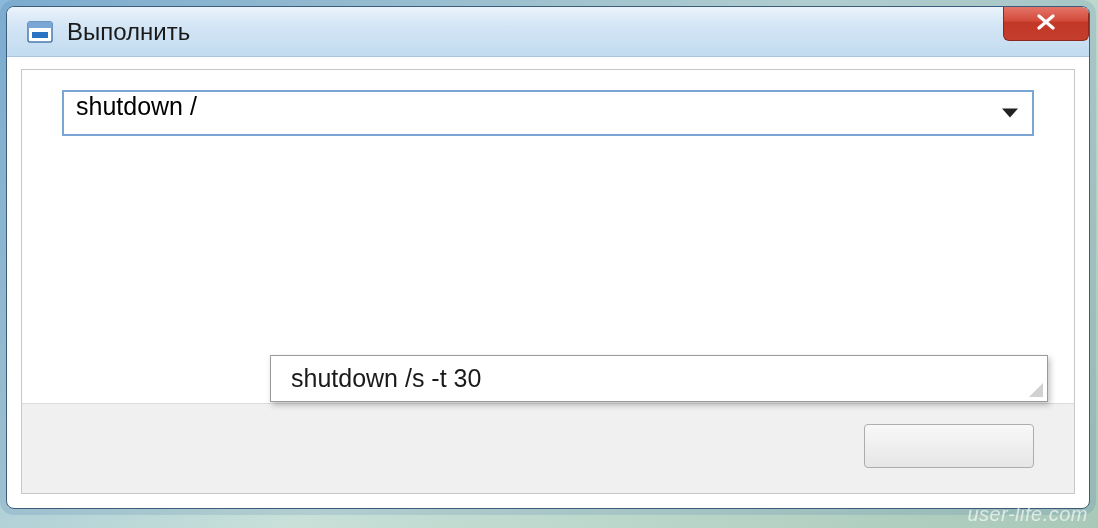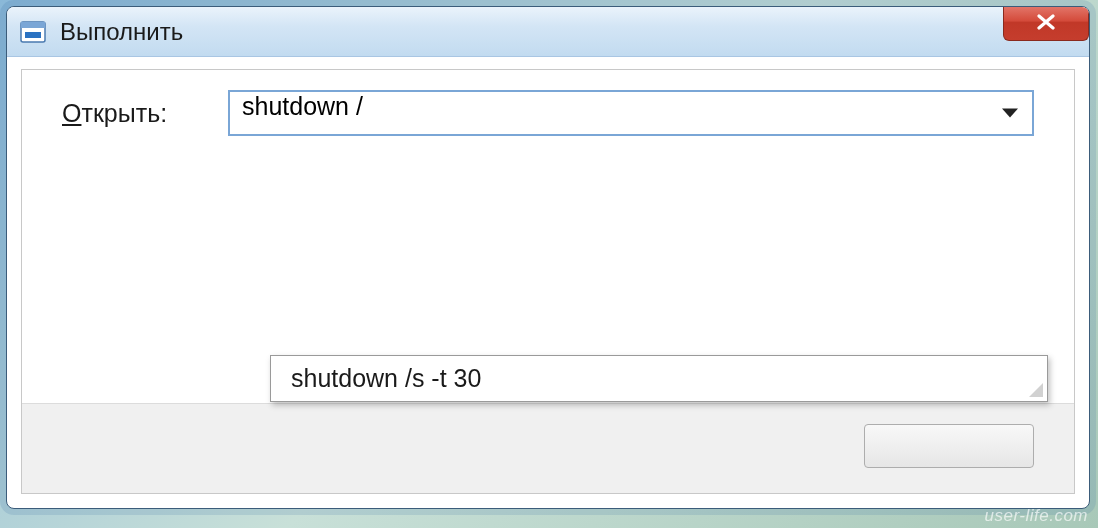--- a/index.html
+++ b/index.html
@@ -22,21 +22,21 @@
     border-radius: 8px;
     box-shadow: 0 0 0 6px rgba(50,100,160,0.15);
     overflow: hidden;
   }
   .titlebar {
     height: 50px;
     background: linear-gradient(to bottom, #eaf3fb 0%, #d3e5f5 40%, #c2dbf0 100%);
     border-bottom: 1px solid #a9c6e3;
     display: flex;
     align-items: center;
-    padding-left: 13px;
+    padding-left: 20px;
     position: relative;
   }
   .title-icon {
     width: 26px;
     height: 22px;
     margin-right: 14px;
     position: relative;
   }
   .title-icon svg { display:block; }
   .title-text {
@@ -166,21 +166,21 @@
     position:absolute; right:0; bottom:0;
     width:0;height:0;
     border-right: 14px solid #bdbdbd;
     border-top: 14px solid transparent;
     opacity:.7;
   }
   .watermark {
     position: absolute;
     right: 10px;
     bottom: 2px;
-    font-size: 17px;
+    font-size: 20px;
     color: rgba(255,255,255,0.65);
     font-style: italic;
     letter-spacing: 0.5px;
   }
 </style>
 </head>
 <body>
 
 <div class="window">
   <div class="titlebar">
@@ -197,21 +197,20 @@
         <svg width="20" height="16" viewBox="0 0 20 16">
           <path d="M3 2 L17 14 M17 2 L3 14" stroke="#fff" stroke-width="3.2" stroke-linecap="round"></path>
         </svg>
       </span>
     </div>
   </div>
 
   <div class="client">
 
     <div class="row">
-      <div class="label"><span class="ul">О</span><span>ткрыть:</span></div>
       <div class="combo">
         <span>shutdown /</span>
         <span class="arrow"></span>
       </div>
     </div>
 
     <div class="btn-area">
       <div class="hidden-btn"></div>
     </div>
 

